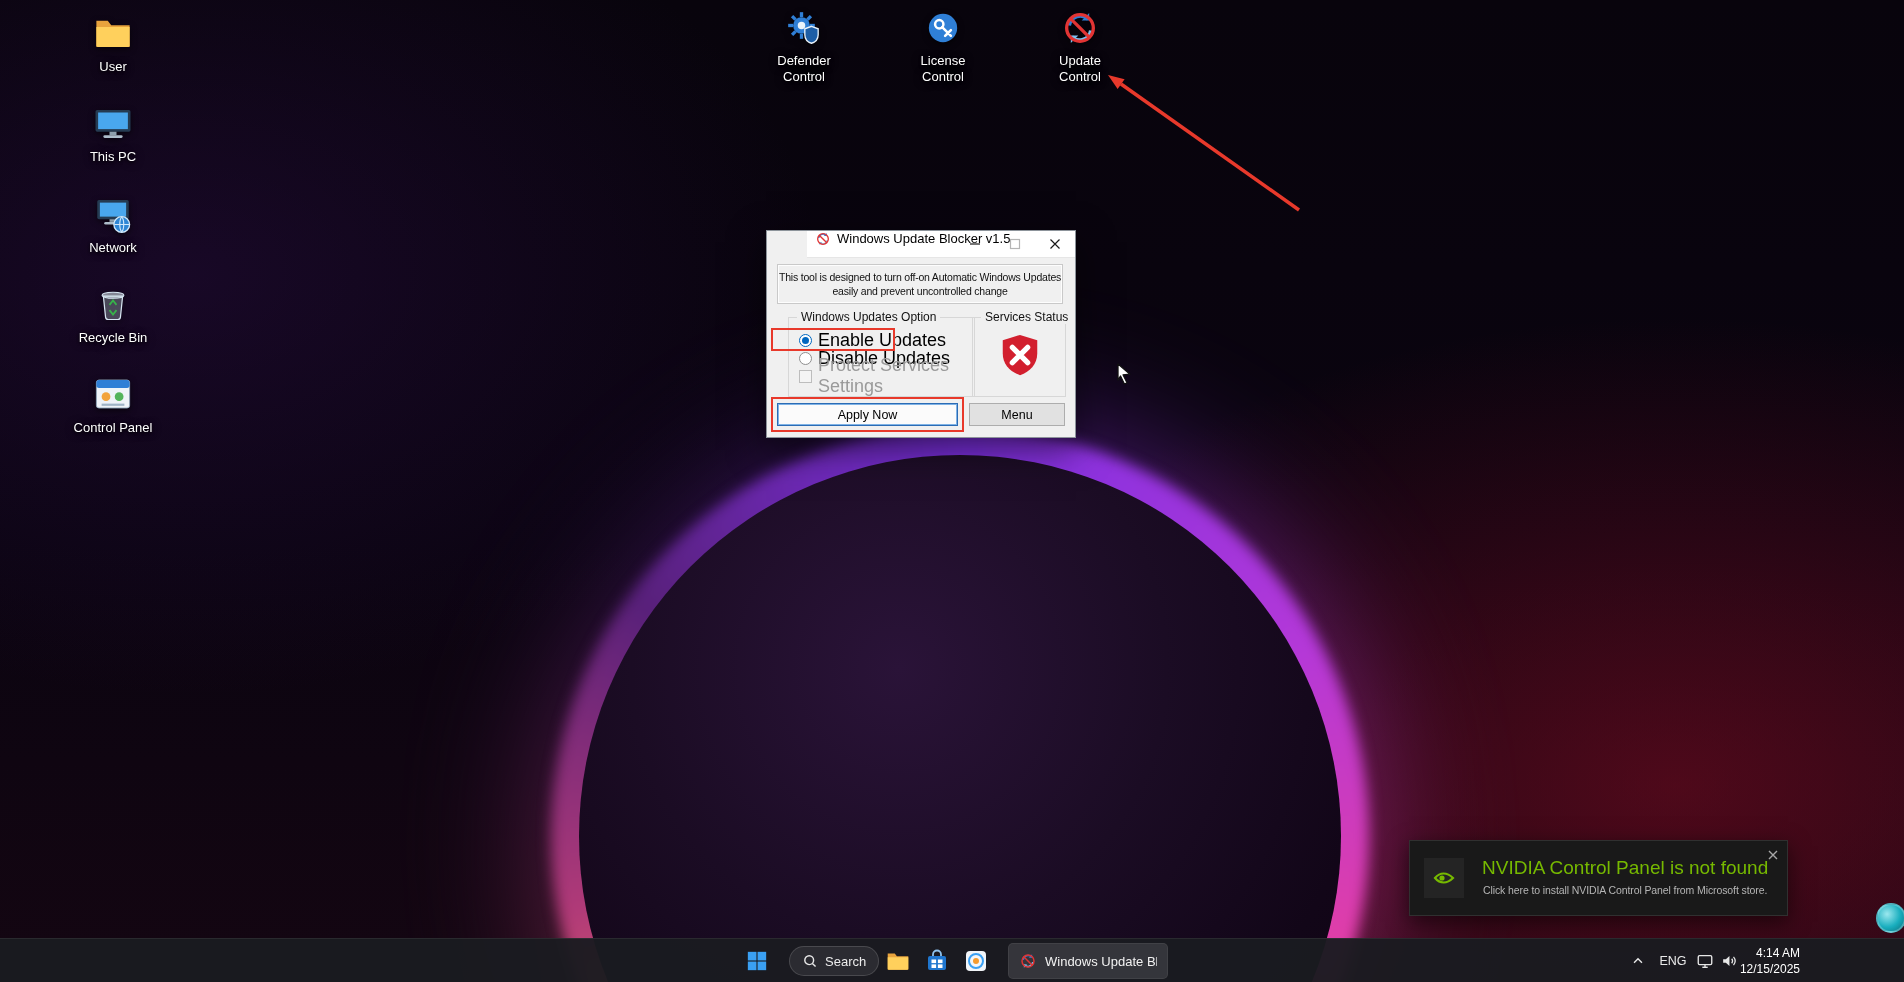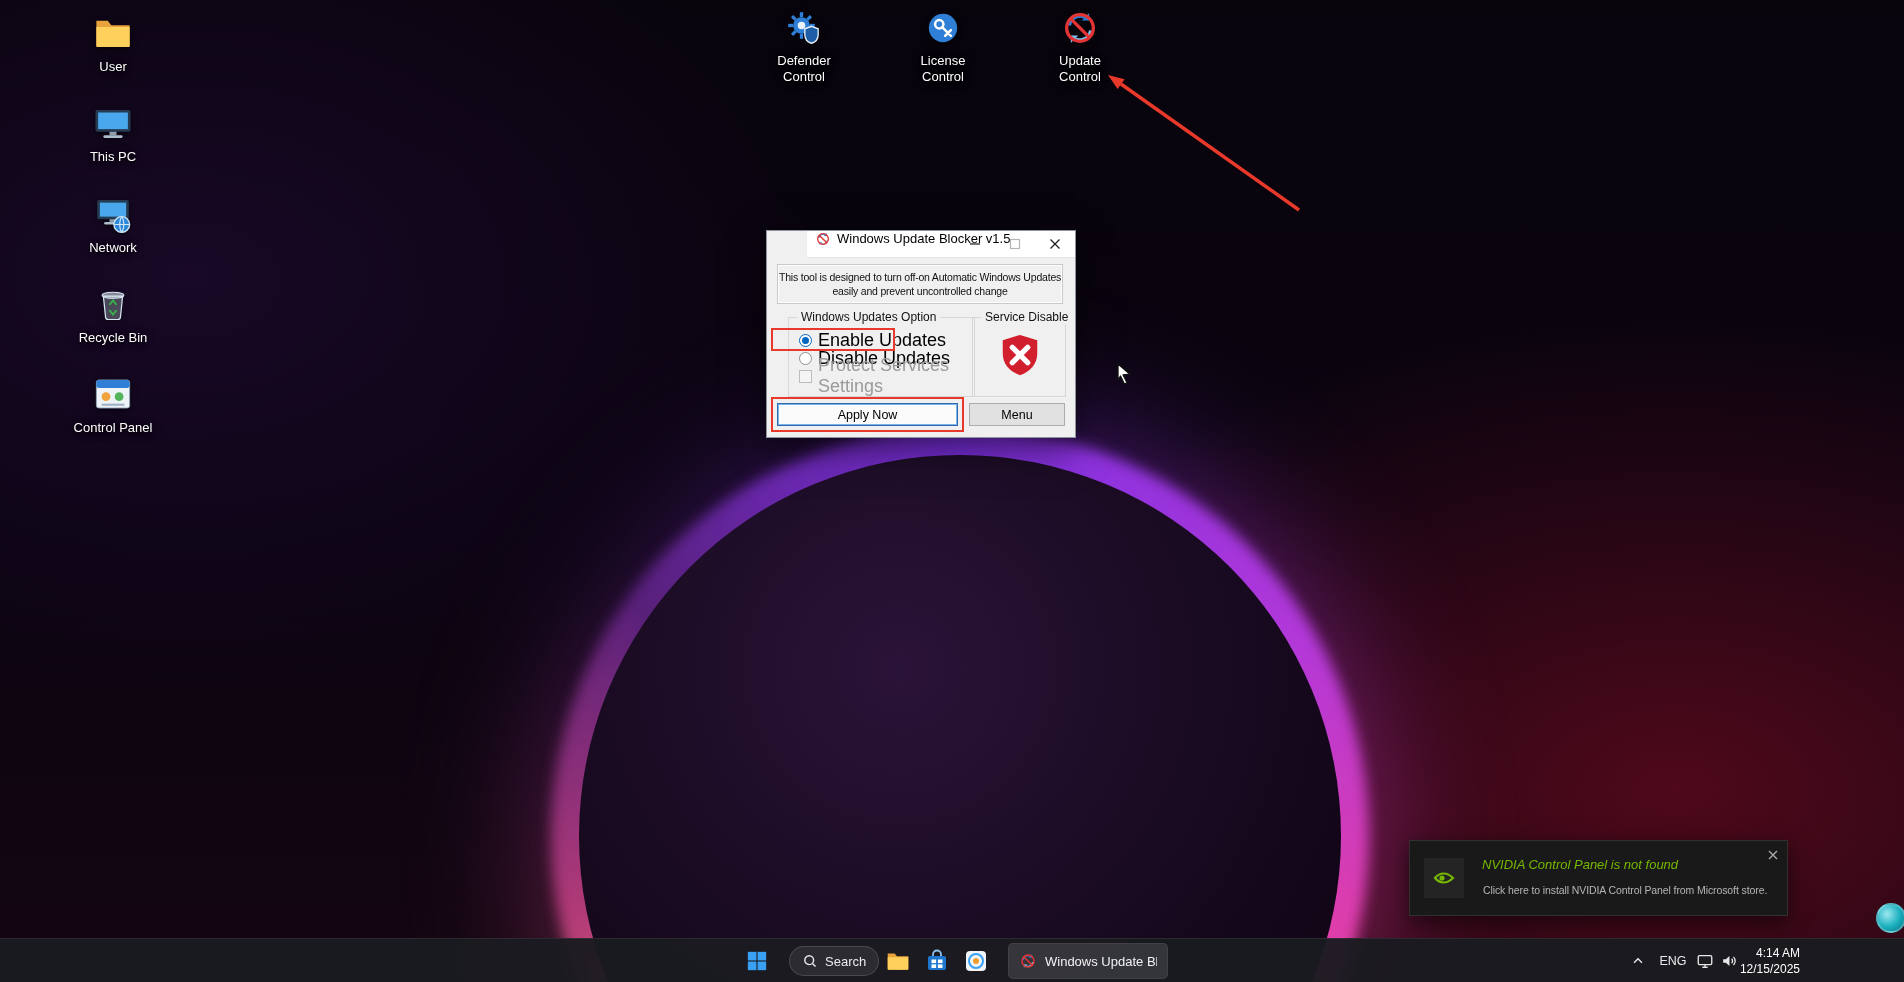--- a/index.html
+++ b/index.html
@@ -58,21 +58,21 @@
   .hl1{left:4px;top:97px;width:124px;height:23px;}
   .hl2{left:4px;top:166px;width:193px;height:35px;}
   
   .anno-arrow{position:absolute;left:1080px;top:58px;z-index:6;}
   .cursor{position:absolute;left:1112px;top:361px;width:24px;height:24px;z-index:9;}
   
   .toast{position:absolute;left:1409px;top:840px;width:377px;height:74px;background:#191919;
     border:1px solid #303030;box-shadow:0 6px 20px rgba(0,0,0,.55);z-index:4;}
   .toast-logo{position:absolute;left:14px;top:17px;width:40px;height:40px;background:#242424;
     display:flex;align-items:center;justify-content:center;}
-  .toast-title{position:absolute;left:72px;top:16px;font-size:13px;color:var(--nvidia_green,#76b900);font-style:italic;}
+  .toast-title{position:absolute;left:72px;top:16px;font-size:19px;color:var(--nvidia_green,#76b900);}
   .toast-body{position:absolute;left:73px;top:43px;font-size:10.5px;letter-spacing:-.1px;color:#b5b5b5;}
   .toast-close{position:absolute;right:6px;top:6px;width:16px;height:16px;display:flex;align-items:center;justify-content:center;}
   
   .taskbar{position:absolute;left:0;right:0;top:938px;height:44px;background:rgba(26,27,32,.96);
     border-top:1px solid rgba(255,255,255,.07);z-index:7;}
   .tb-btn{position:absolute;top:2px;width:40px;height:40px;display:flex;align-items:center;justify-content:center;border-radius:6px;}
   .search-pill{position:absolute;left:789px;top:7px;height:30px;padding:0 12px;border-radius:15px;
     background:rgba(255,255,255,.08);border:1px solid rgba(255,255,255,.14);display:flex;
     align-items:center;gap:7px;box-sizing:border-box;}
   .search-pill span{font-size:13px;color:#ececec;}
@@ -232,21 +232,21 @@
         <span class="radio"></span>
         <span>Disable Updates</span>
       </div>
       <div class="row dis" style="top:50px">
         <span class="checkbox"></span>
         <span>Protect Services Settings</span>
       </div>
     </div>
 
     <div class="groupbox gb2">
-      <span class="gtitle">Service Disable</span>
+      <span class="gtitle">Services Status</span>
       <svg class="shield" viewBox="0 0 48 48">
         <path d="M24 3l18 5.5v13.8c0 11.2-7.3 19.5-18 22.7C13.3 41.8 6 33.5 6 22.3V8.5z" fill="#d21f2e"></path>
         <path d="M16 16l16 16M32 16L16 32" stroke="#fff" stroke-width="5.5" stroke-linecap="round" fill="none"></path>
       </svg>
     </div>
 
     <div class="btn apply">
       <span>Apply Now</span>
     </div>
     <div class="btn menu">

